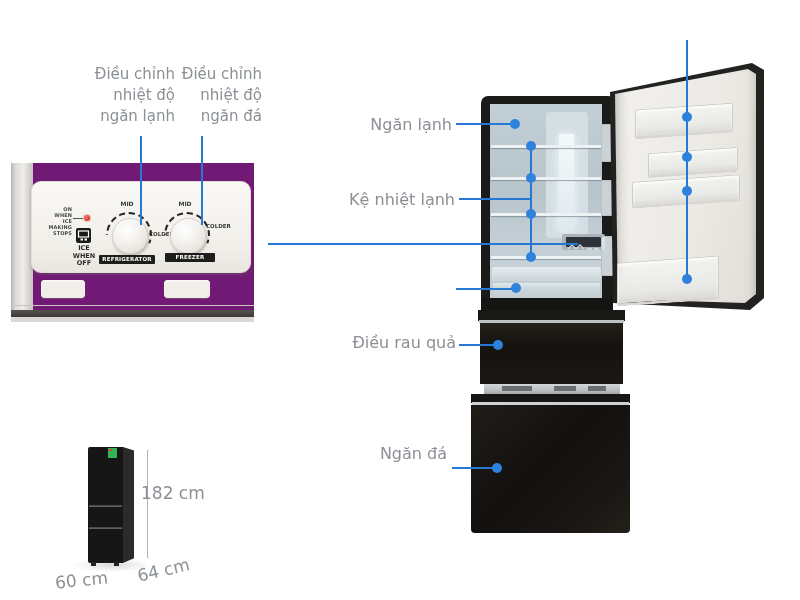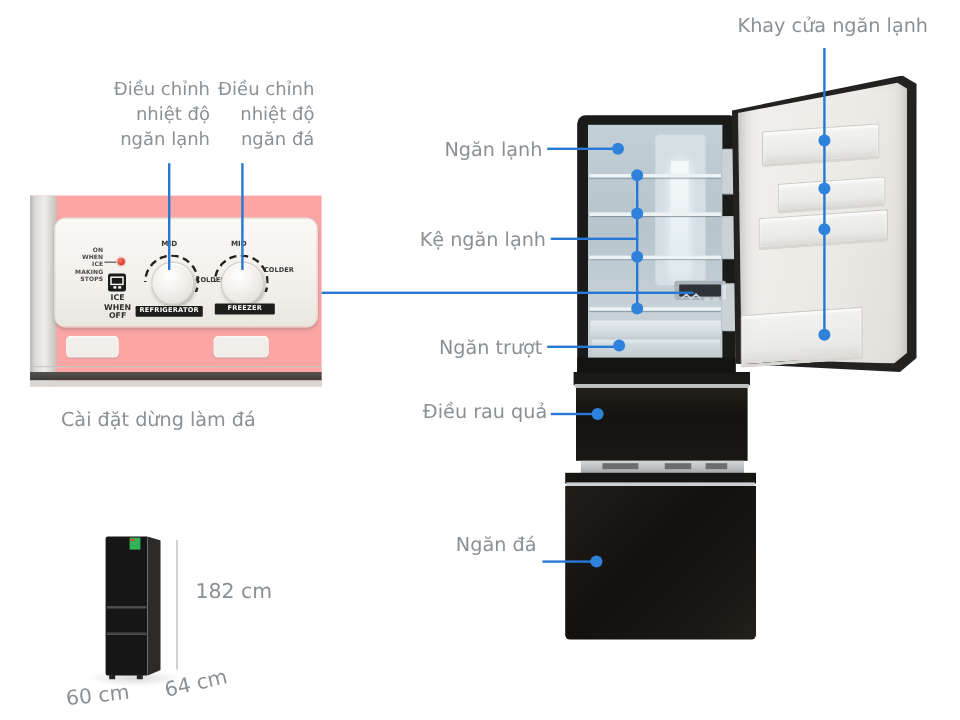--- a/index.html
+++ b/index.html
@@ -11,21 +11,21 @@
   .ann.small{font-size:15px;line-height:21px;text-align:right;}
   .ann.right{text-align:right;}
   .ann.center{text-align:center;}
 
   
   .cl{position:absolute;background:#2678d4;z-index:20;}
   .cl.h{height:2px;} .cl.v{width:2px;}
   .dot{position:absolute;width:10px;height:10px;border-radius:50%;background:#2e82dc;z-index:21;}
 
   
-  .panel-photo{position:absolute;left:25px;top:163px;width:243px;height:159px;background:#fca5a5;z-index:5;}
+  .panel-photo{position:absolute;left:11px;top:163px;width:243px;height:159px;background:#701a75;z-index:5;}
   .pp-door-edge{position:absolute;left:0;top:0;width:22px;height:100%;
     background:linear-gradient(90deg,#b9b6b2 0%,#dddbd7 20%,#efede9 55%,#d6d3cf 82%,#c5c2be 100%);}
   .pp-panel{position:absolute;left:20px;top:18px;width:218px;height:90px;border-radius:10px;
     background:linear-gradient(180deg,#fbf9f6 0%,#f1efe9 70%,#e9e6e0 100%);
     border:1px solid #e0ddd6;box-shadow:0 2px 3px rgba(120,112,100,.35);}
   .led-note{position:absolute;left:12px;top:24px;width:28px;text-align:right;
     font-size:5px;line-height:6px;color:#4a4a48;font-weight:bold;letter-spacing:.1px;}
   .led-dash{position:absolute;left:41px;top:36px;width:10px;height:1px;background:#555;}
   .led{position:absolute;left:52px;top:33px;width:6px;height:6px;border-radius:50%;
     background:radial-gradient(circle at 35% 35%,#ff7a6b,#c21808);box-shadow:0 0 2px #d03020;}
@@ -107,39 +107,36 @@
   .mini-shadow{position:absolute;left:72px;top:558px;width:80px;height:14px;z-index:4;
     background:radial-gradient(ellipse at center,rgba(120,120,120,.28),rgba(255,255,255,0) 70%);}
   .measure-v{position:absolute;left:147px;top:450px;width:1px;height:108px;background:#b2b2b2;z-index:6;}
   .dim{position:absolute;color:#8b9095;font-size:17px;z-index:22;}
 </style>
 </head>
 <body>
 
 <div class="screen">
 
-  <div class="ann center" style="left:610px;top:13px;width:168px;">Khay cửa ngăn lạnh</div>
 
   <div class="ann small" style="left:60px;top:64px;width:115px;">
     <div>Điều chỉnh</div>
     <div>nhiệt độ</div>
     <div>ngăn lạnh</div>
   </div>
   <div class="ann small" style="left:150px;top:64px;width:112px;">
     <div>Điều chỉnh</div>
     <div>nhiệt độ</div>
     <div>ngăn đá</div>
   </div>
 
   <div class="ann right" style="left:300px;top:116px;width:152px;">Ngăn lạnh</div>
-  <div class="ann right" style="left:300px;top:191px;width:155px;">Kệ ngăn lạnh</div>
-  <div class="ann right" style="left:300px;top:281px;width:152px;">Ngăn trượt</div>
+  <div class="ann right" style="left:300px;top:191px;width:155px;">Kệ nhiệt lạnh</div>
   <div class="ann right" style="left:300px;top:334px;width:156px;">Điều rau quả</div>
   <div class="ann right" style="left:300px;top:445px;width:147px;">Ngăn đá</div>
-  <div class="ann center" style="left:42px;top:341px;width:180px;">Cài đặt dừng làm đá</div>
 
   <div class="cl v" style="left:686px;top:40px;height:240px;"></div>
   <div class="dot" style="left:682px;top:112px;"></div>
   <div class="dot" style="left:682px;top:152px;"></div>
   <div class="dot" style="left:682px;top:186px;"></div>
   <div class="dot" style="left:682px;top:274px;"></div>
 
   <div class="cl v" style="left:140px;top:136px;height:89px;"></div>
   <div class="cl v" style="left:201px;top:136px;height:89px;"></div>
 
@@ -251,17 +248,17 @@
 
   <div class="mini-shadow"></div>
   <div class="mini-front"></div>
   <div class="mini-side"></div>
   <div class="mini-label"></div>
   <div class="mini-line" style="top:505px;"></div>
   <div class="mini-line" style="top:527px;"></div>
   <div class="mini-foot" style="left:91px;top:562px;"></div>
   <div class="mini-foot" style="left:114px;top:562px;"></div>
   <div class="measure-v"></div>
-  <div class="dim" style="left:163px;top:483px;">182 cm</div>
+  <div class="dim" style="left:141px;top:483px;">182 cm</div>
   <div class="dim" style="left:137px;top:560px;transform:rotate(-13deg);">64 cm</div>
   <div class="dim" style="left:55px;top:570px;transform:rotate(-6deg);">60 cm</div>
 
 </div>
 
 </body></html>

